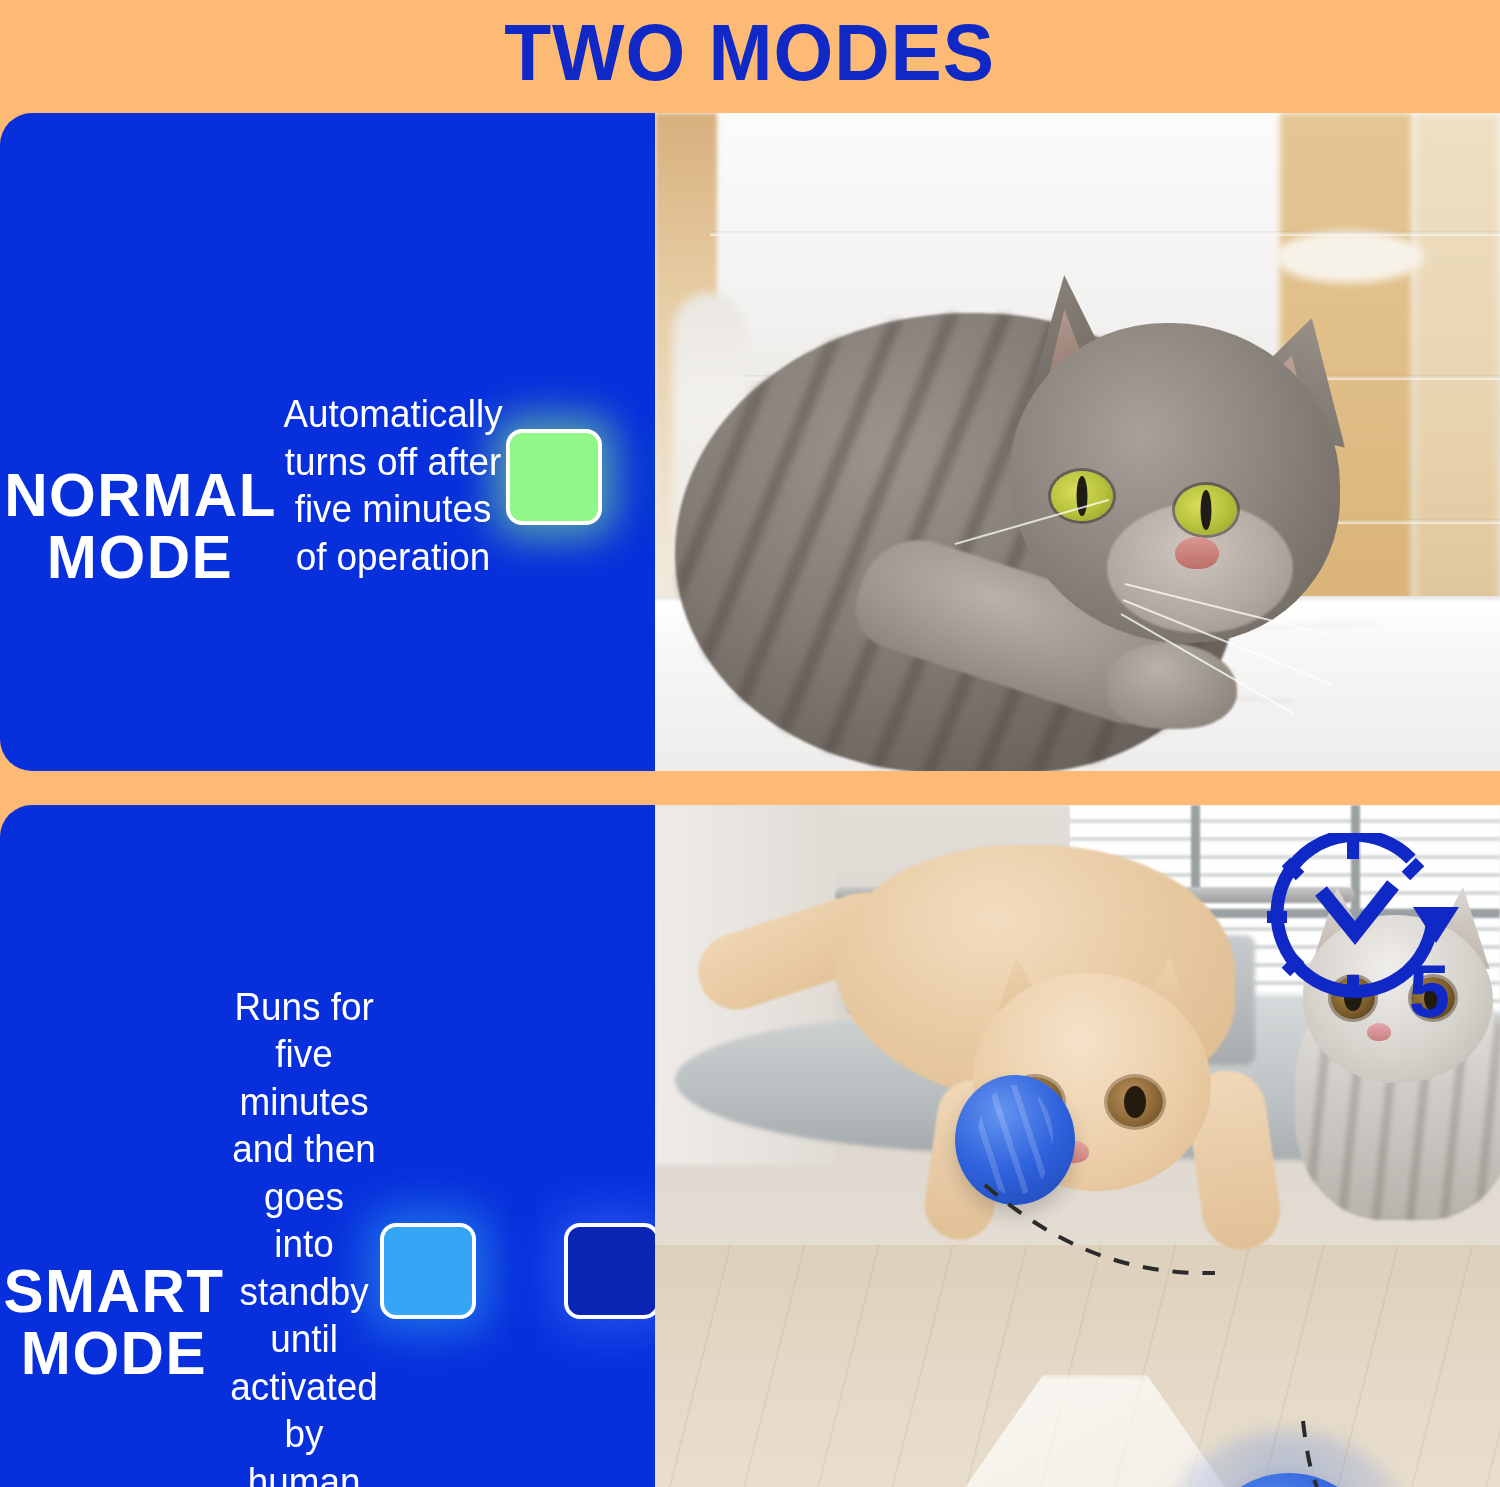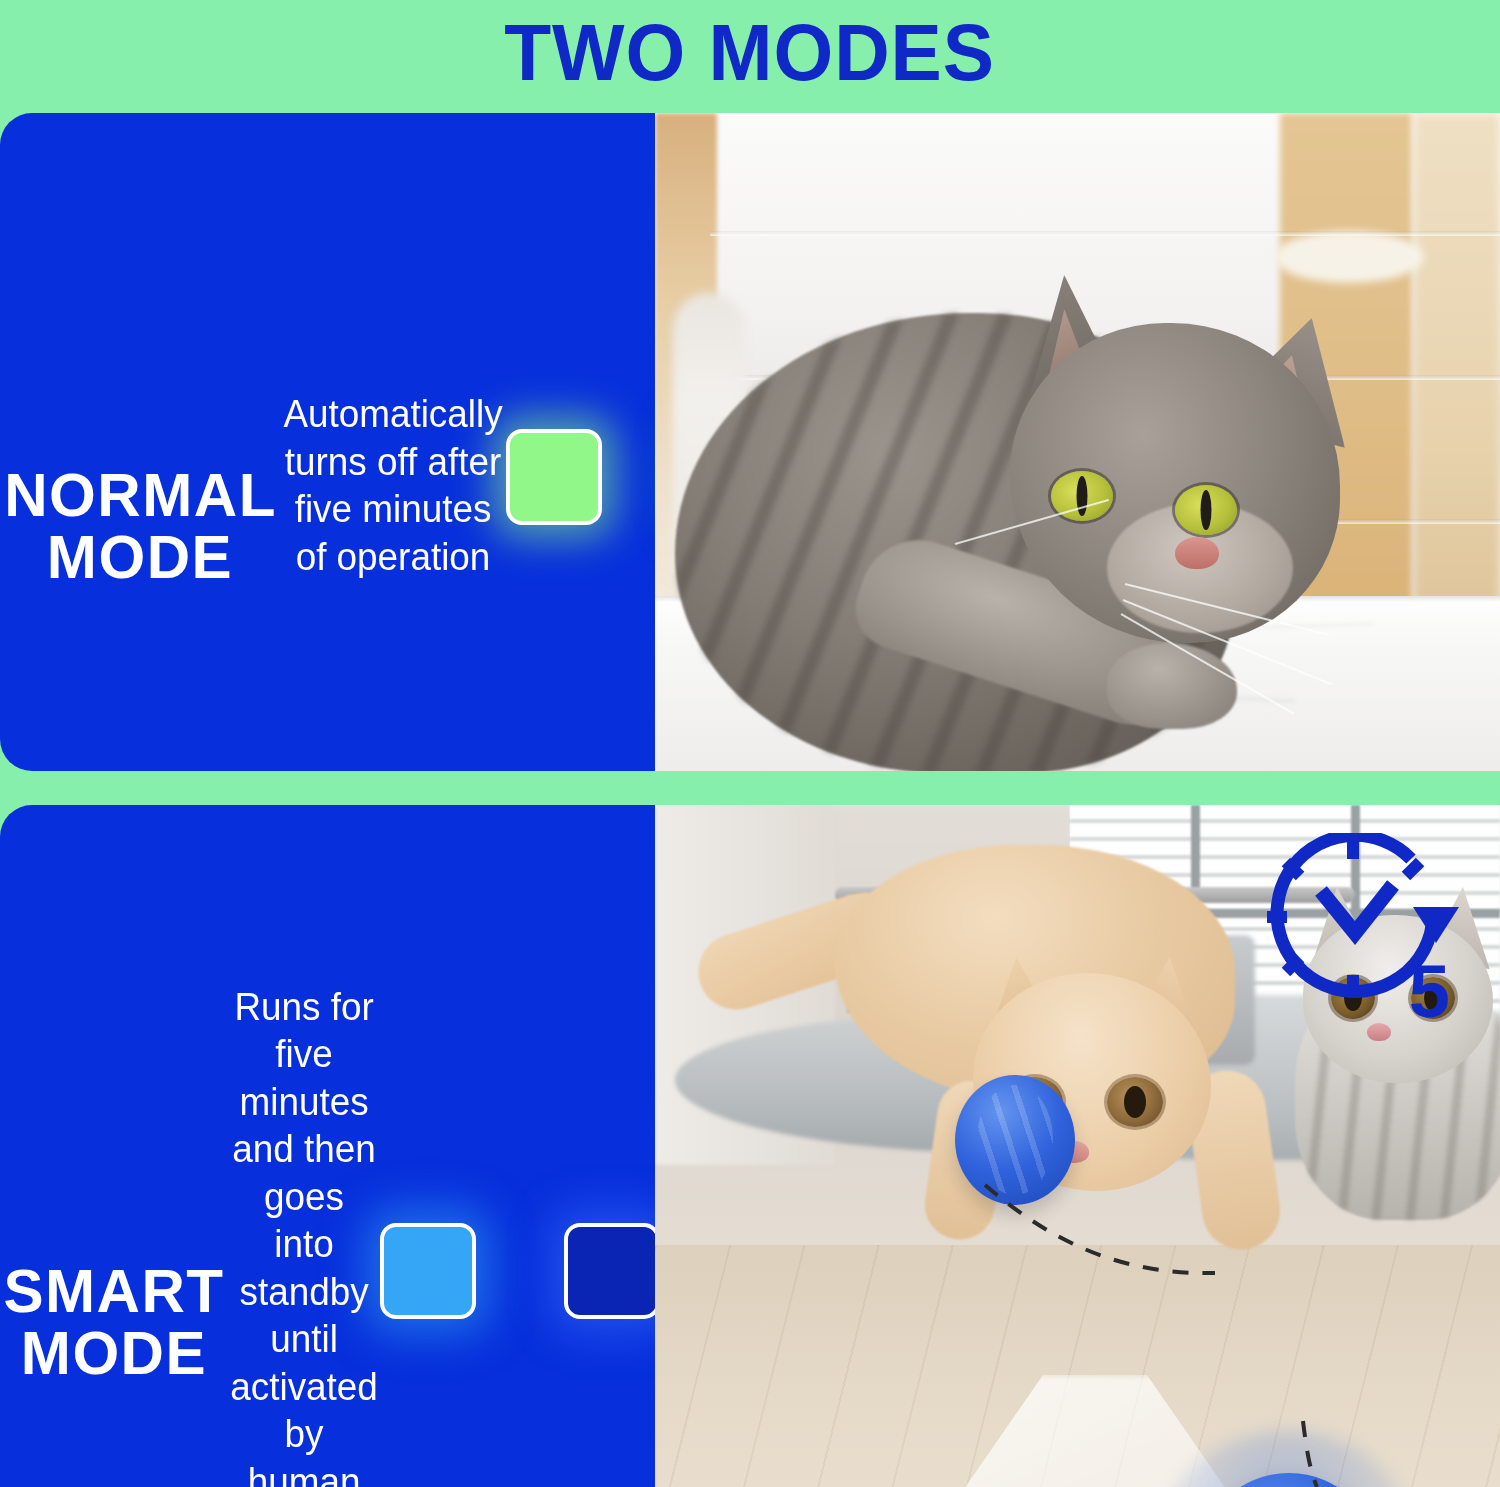--- a/index.html
+++ b/index.html
@@ -9,21 +9,21 @@
     height: 1487px;
     background: #ffffff;
     font-family: "Liberation Sans", sans-serif;
     overflow: hidden;
   }
 
   .page {
     position: relative;
     width: 1500px;
     height: 1487px;
-    background: #86efac;
+    background: #fdba74;
   }
 
   
   .header {
     position: absolute;
     top: 0; left: 0;
     width: 1500px;
     height: 106px;
     display: flex;
     align-items: center;

